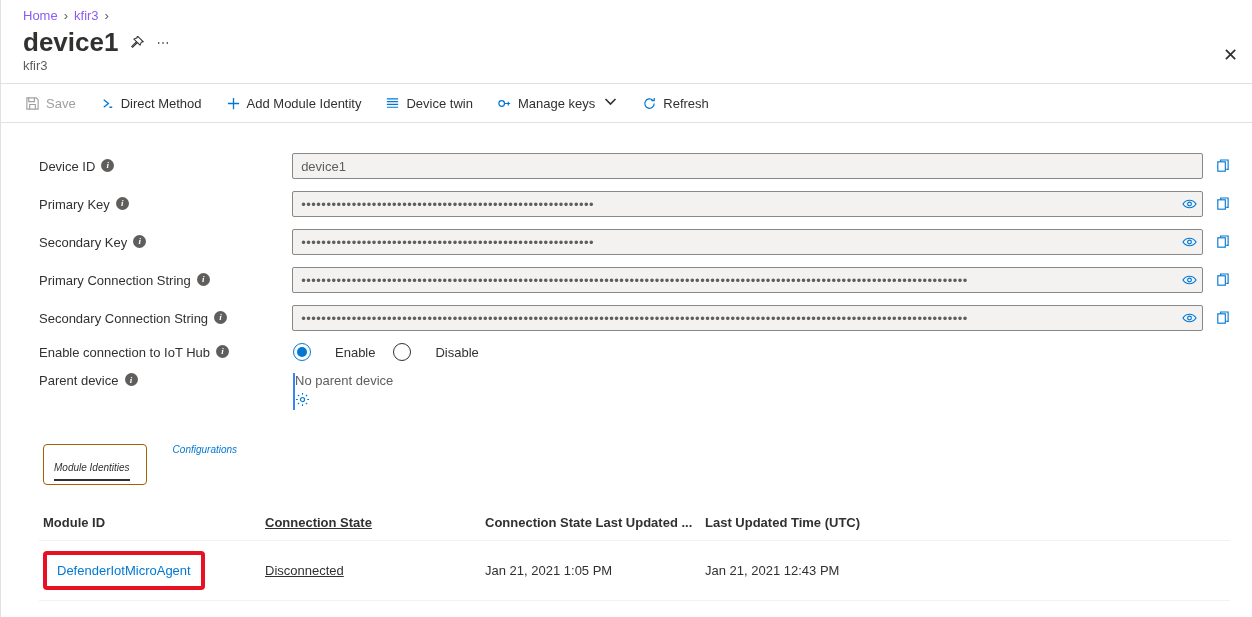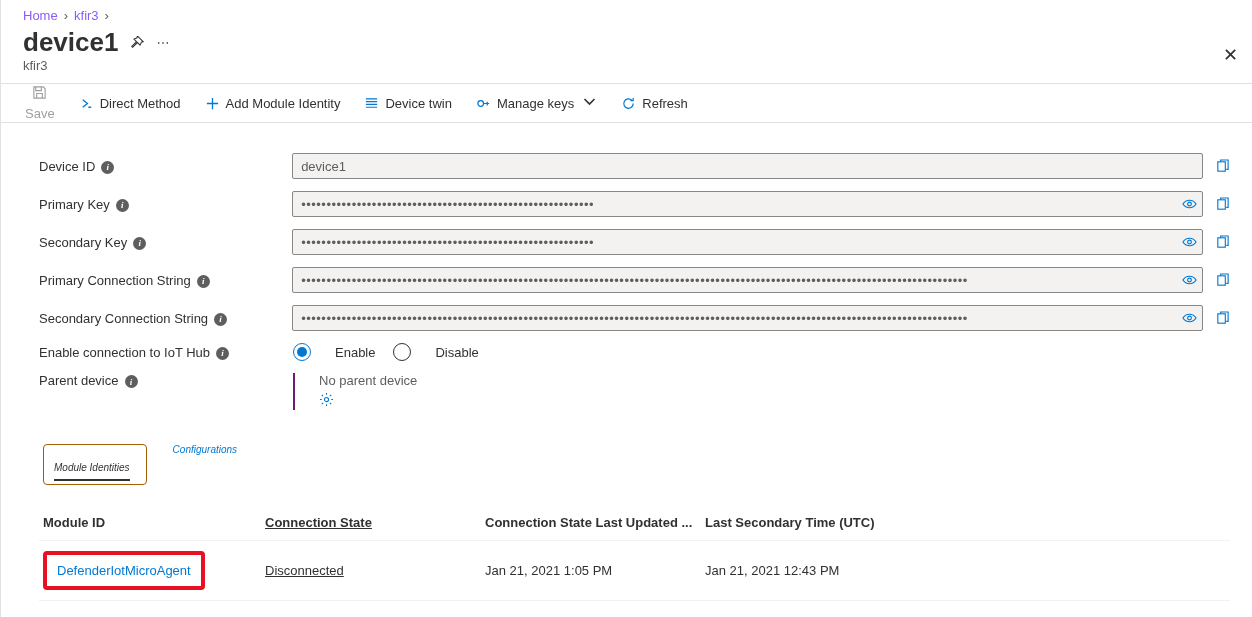--- a/index.html
+++ b/index.html
@@ -58,33 +58,33 @@
     display: flex;
     align-items: center;
     gap: 6px;
     padding: 6px 10px;
     cursor: pointer;
     color: #323130;
     font-size: 13px;
     border: none;
     background: none;
   }
-  .cmd.disabled { color: #a19f9d; cursor: default; flex-direction: column; }
+  .cmd.disabled { color: #a19f9d; cursor: default; }
   .cmd svg { width: 15px; height: 15px; }
   .cmd .chev { margin-left: 2px; }
   .content { padding: 30px 22px 0 38px; }
   .form-row {
     display: flex;
     align-items: center;
     margin-bottom: 12px;
   }
   .form-label {
     width: 254px;
     display: flex;
-    align-items: flex-end;
+    align-items: flex-start;
     gap: 6px;
     color: #323130;
     font-size: 13px;
   }
   .info-icon {
     display: inline-flex;
     width: 13px; height: 13px;
     border-radius: 50%;
     background: #605e5c;
     color: #fff;
@@ -135,21 +135,21 @@
   }
   .radio .circ {
     width: 18px; height: 18px; border-radius:50%;
     border: 1.5px solid #323130;
     display:flex;align-items:center;justify-content:center;
   }
   .radio.selected .circ { border-color:#0078d4; }
   .radio.selected .circ::after {
     content:""; width:10px;height:10px;border-radius:50%;background:#0078d4;
   }
-  .parent-block { border-left: 2px solid #701a75; padding-left: 24px; }
+  .parent-block { border-left: 2px solid #3b82f6; padding-left: 0; }
   .parent-block .np { color: #605e5c; font-size: 13px; margin-bottom:4px; }
   .gear-btn { color:#0078d4; cursor:pointer; display:inline-flex; }
   .gear-btn svg { width:15px;height:15px;}
   .tabs {
     display:flex; gap: 26px; margin-top: 34px; padding: 0 4px;
   }
   .tab {
     font-size: 10px; cursor: pointer; padding-bottom: 6px;
     color:#0078d4;
     font-style:italic;
@@ -389,21 +389,21 @@
       <span class="tab active">Module Identities</span>
     </span>
     <span class="tab">Configurations</span>
   </div>
 
   <div class="table">
     <div class="thead">
       <div class="col1">Module ID</div>
       <div class="col2">Connection State</div>
       <div class="col3">Connection State Last Updated ...</div>
-      <div class="col4">Last Secondary Time (UTC)</div>
+      <div class="col4">Last Updated Time (UTC)</div>
     </div>
     <div class="trow">
       <div class="col1">
         <span class="cell-highlight-box">
           <span class="link-cell">DefenderIotMicroAgent</span>
         </span>
       </div>
       <div class="col2">Disconnected</div>
       <div class="col3">Jan 21, 2021 1:05 PM</div>
       <div class="col4">Jan 21, 2021 12:43 PM</div>

